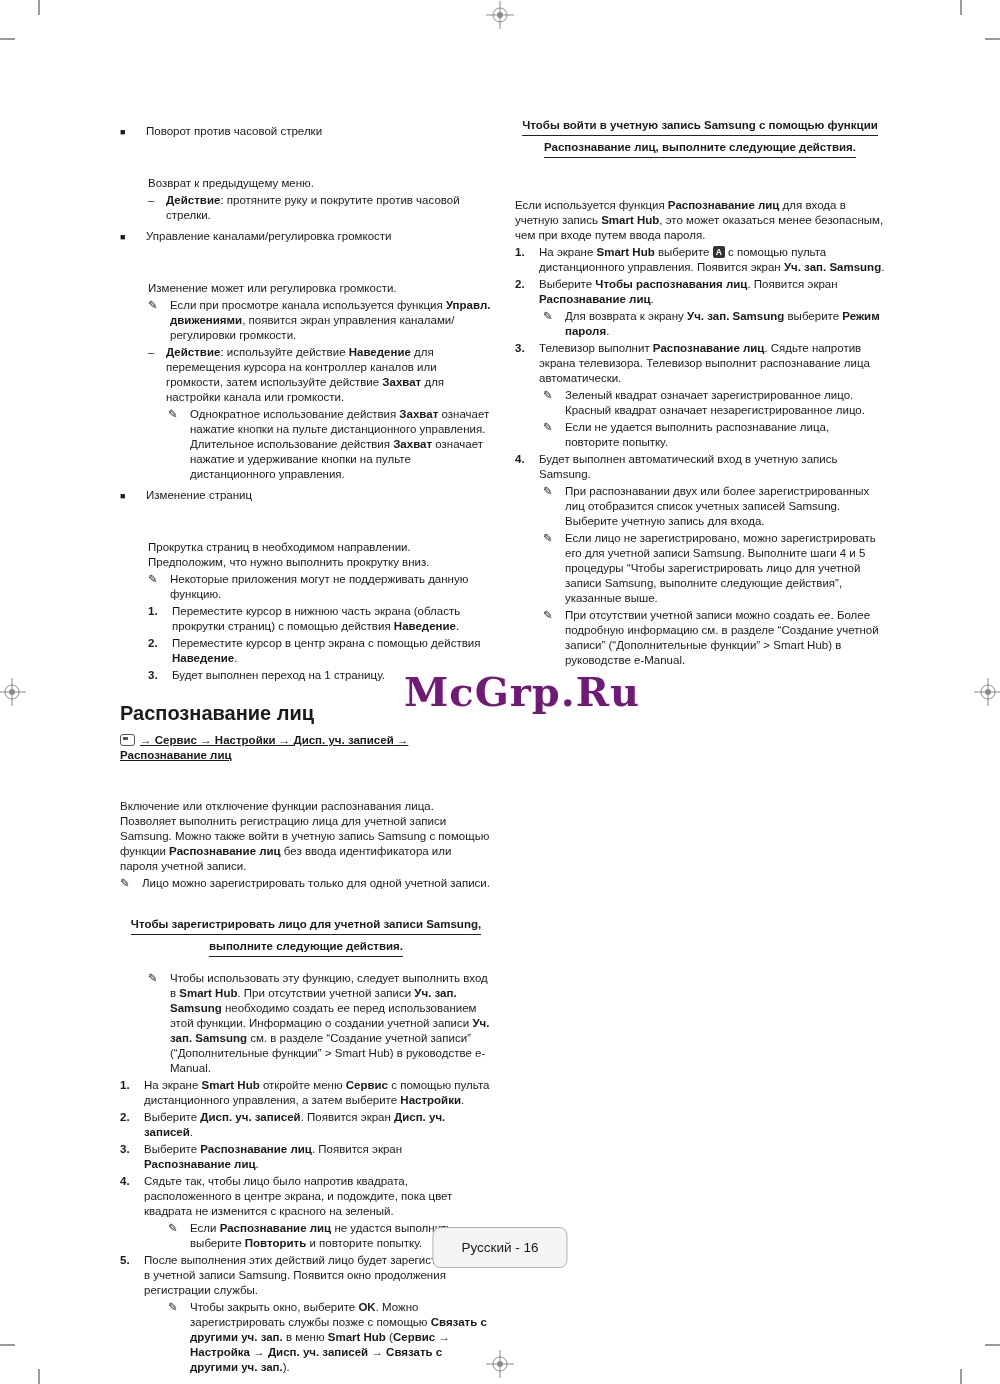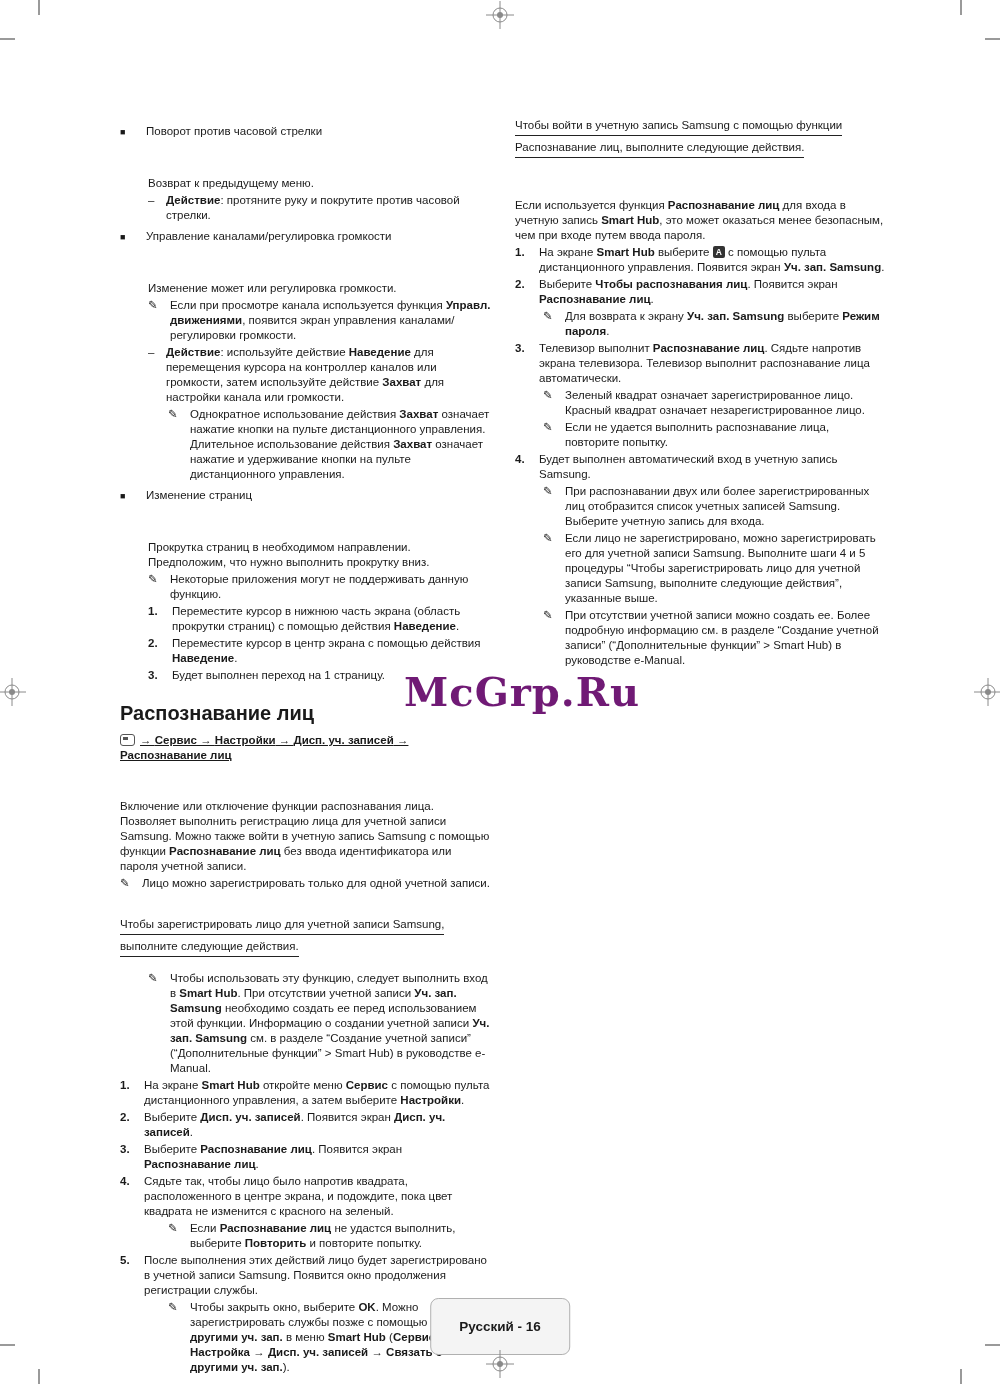--- a/index.html
+++ b/index.html
@@ -19,37 +19,37 @@
 
   .bullet{margin-top:6px;}
   .bullet .marker{width:26px;font-size:9px;padding-top:1px;}
   .bullet .text{font-weight:normal;}
   .note .marker{width:22px;}
   .dash .marker{width:18px;}
   .num .marker{width:24px;font-weight:bold;}
 
   .h1{font-size:20px;font-weight:bold;margin:18px 0 8px 0;line-height:24px;}
   .path{margin:2px 0 8px 0;text-decoration:underline;}
-  .uhead{font-weight:normal;margin:26px 0 10px 0;line-height:14px;}
+  .uhead{font-weight:bold;margin:26px 0 10px 0;line-height:14px;text-align:center;}
   .col .uhead:first-child{margin-top:0;}
   .uline{display:inline-block;border-bottom:1.5px solid #222;padding-bottom:3px;margin-bottom:4px;}
 
   .keycap{display:inline-block;background:#333;color:#fff;border-radius:2px;
           font-size:8.5px;line-height:10px;padding:1px 3px;font-weight:bold;vertical-align:1px;}
   .menuicon{display:inline-block;width:13px;height:10px;border:1.5px solid #555;border-radius:3px;
             margin-right:5px;vertical-align:-2px;position:relative;}
   .menuicon::after{content:"";position:absolute;left:2px;top:2px;width:5px;height:3px;background:#555;}
 
   .watermark{position:absolute;left:404px;top:668px;font-size:40px;font-weight:bold;
              color:#701a75;font-family:"DejaVu Serif",serif;letter-spacing:1px;
              text-shadow:0 0 8px rgba(255,255,255,.85);z-index:5;}
 
-  .pagenum{position:absolute;left:50%;top:1298px;transform:translateX(-50%);
+  .pagenum{position:absolute;left:50%;top:1227px;transform:translateX(-50%);
            background:#f4f4f4;border:1px solid #b0b0b0;border-radius:8px;
-           padding:20px 28px;font-weight:bold;font-size:13.5px;}
+           padding:12px 28px;font-weight:normal;font-size:13.5px;}
 
   .footer{position:absolute;left:30px;right:40px;top:1417px;display:flex;
           justify-content:space-between;font-size:10.5px;color:#000;margin-left:23px;}
   .footer .fl{white-space:pre;}
   .footer .fr span{margin-left:4px;}
   .pm{font-size:11px;letter-spacing:-1px;text-align:right;}
 
   .regmark{position:absolute;width:28px;height:28px;z-index:6;}
   .crop{position:absolute;background:#9a9a9a;z-index:6;}
 </style>

